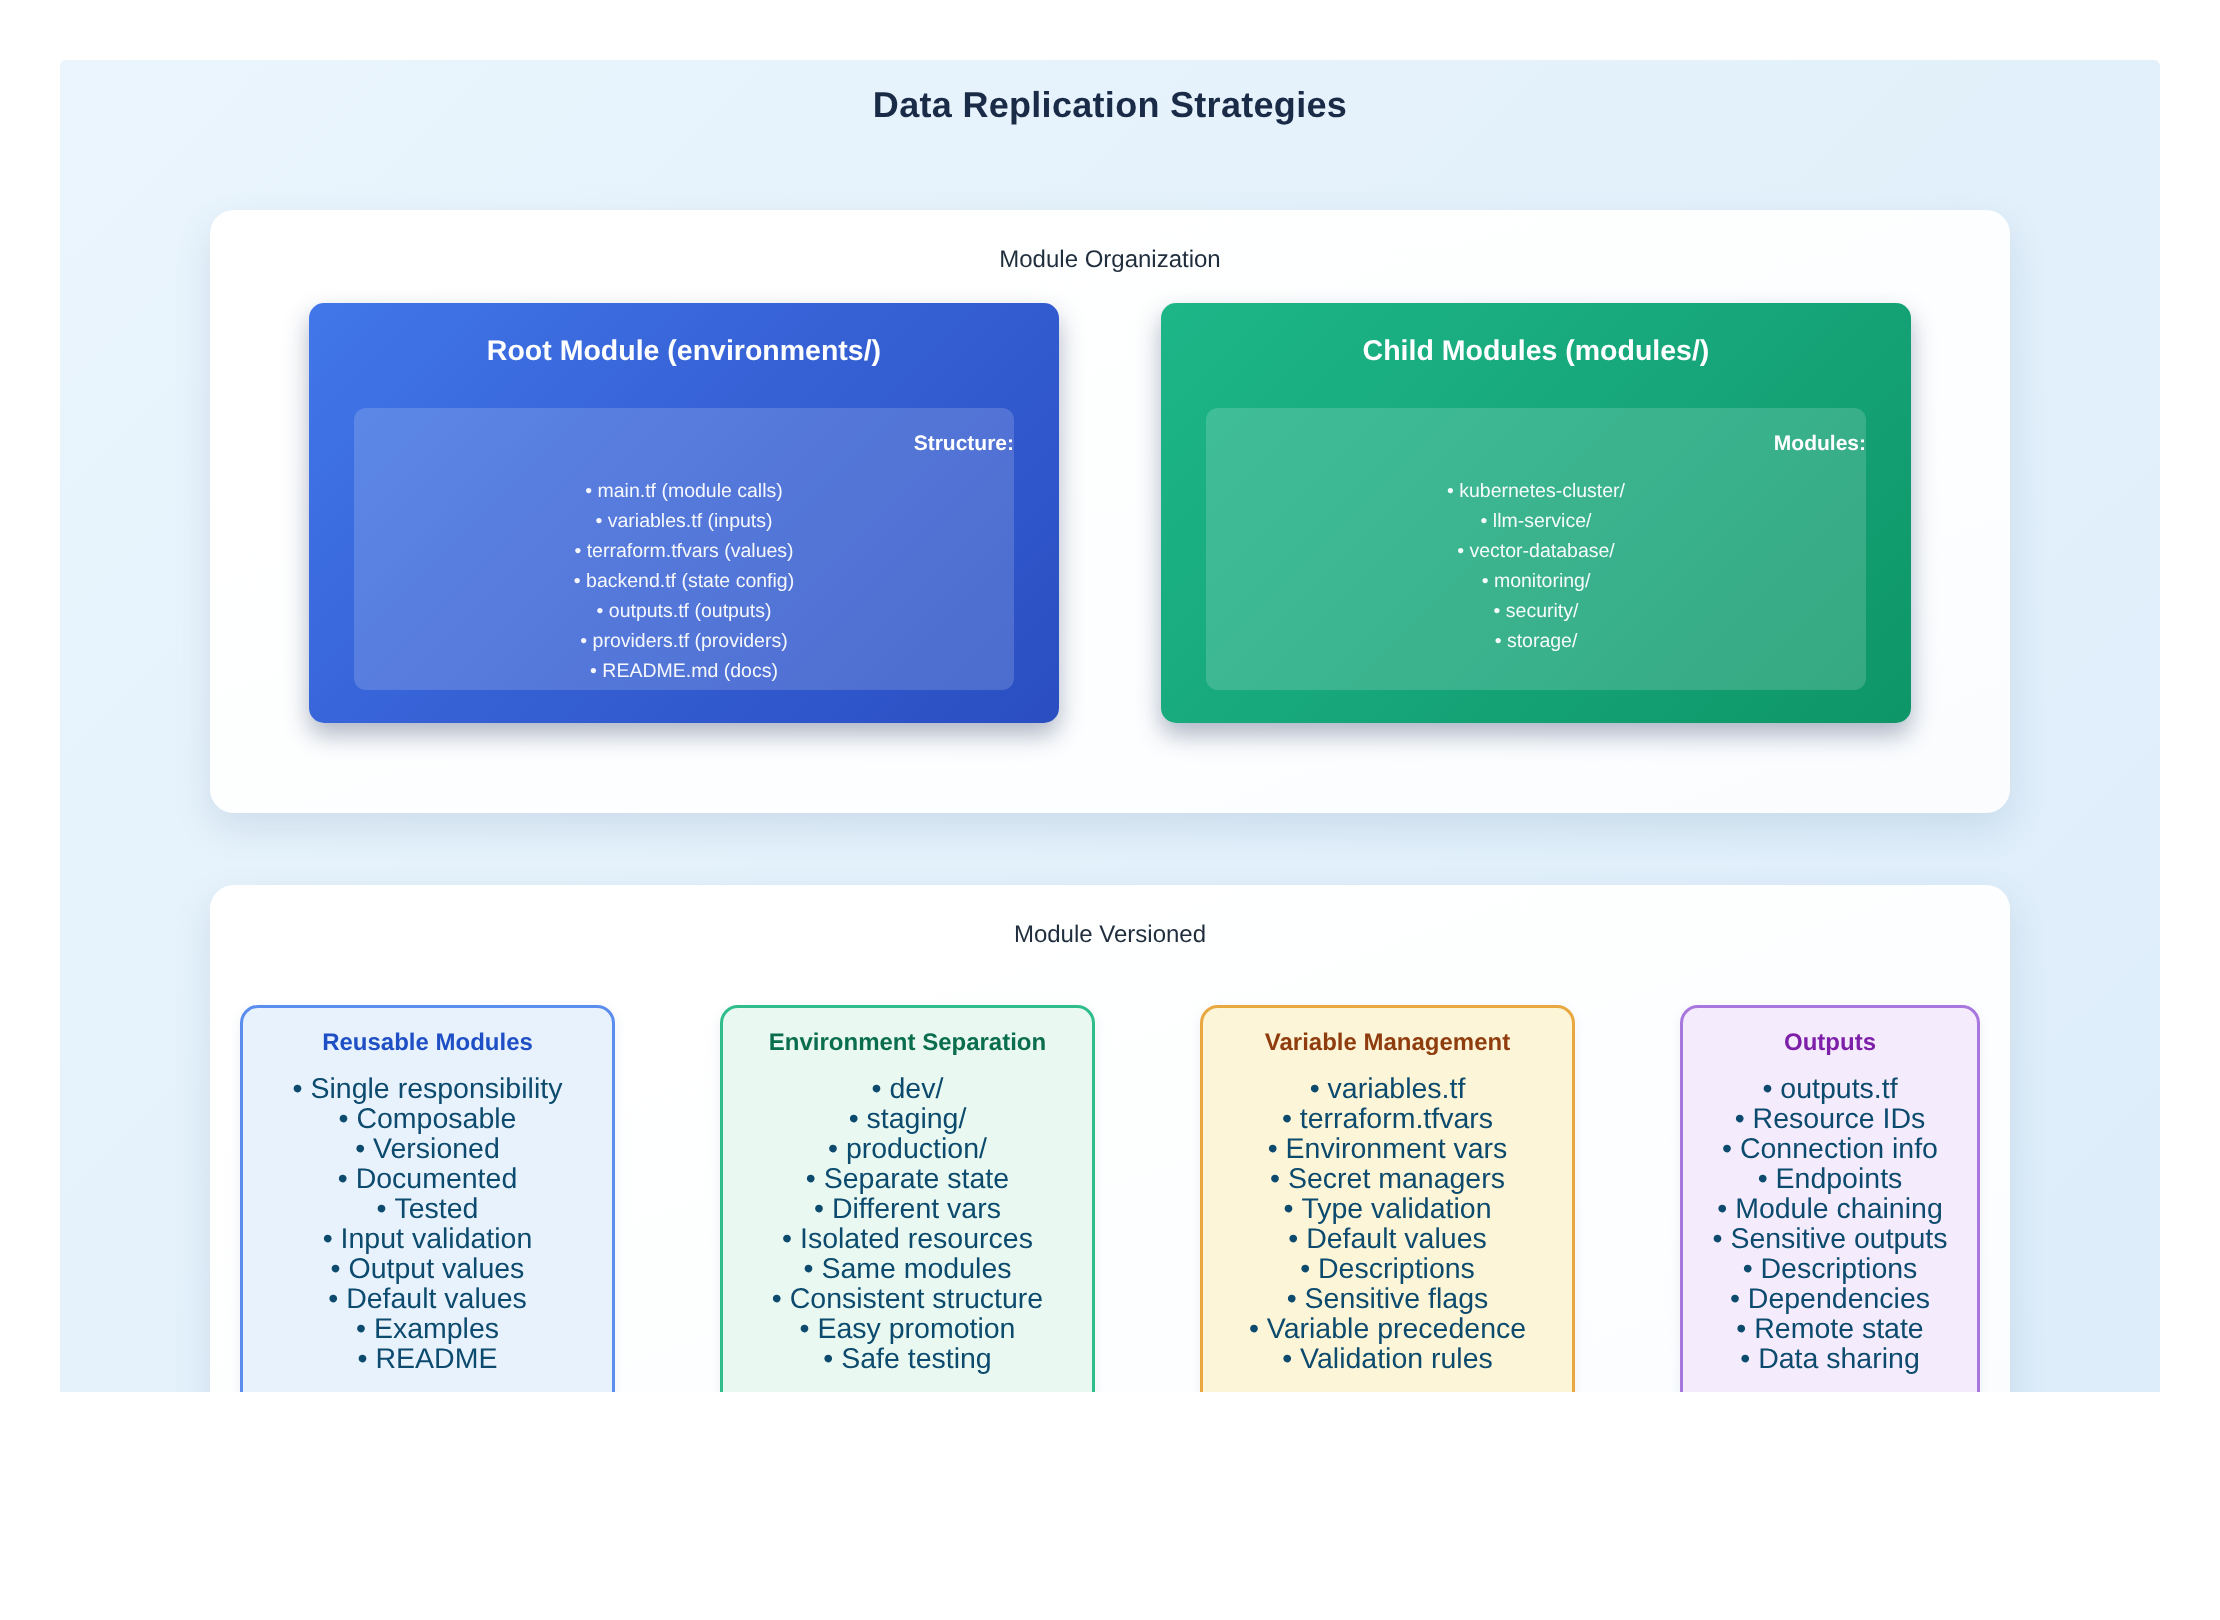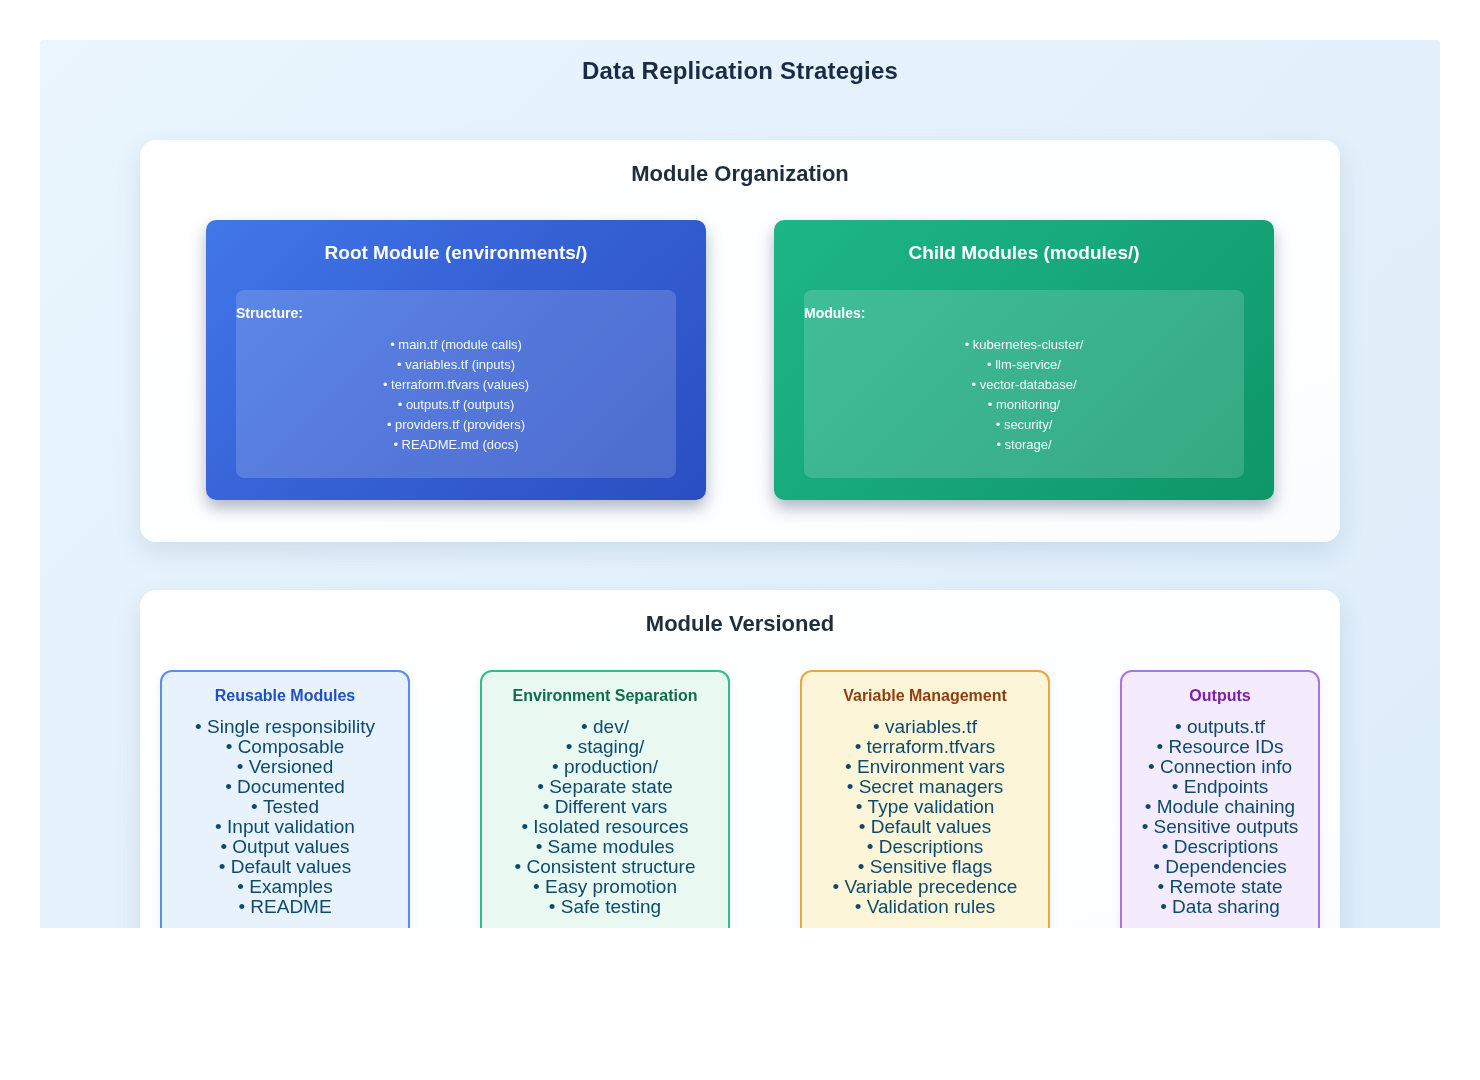--- a/index.html
+++ b/index.html
@@ -41,31 +41,31 @@
     border-radius: 16px;
     box-shadow: 0 10px 24px rgba(80, 110, 150, 0.16);
     box-sizing: border-box;
   }
   .panel-org { margin-top: 54px; }
   .panel-patterns { margin-top: 48px; }
   .panel-title {
     margin: 0;
     padding-top: 20px;
     text-align: center;
-    font-size: 22px;
+    font-size: 16px;
     line-height: 27px;
-    font-weight: bold;
+    font-weight: normal;
     color: #1f2d3d;
   }
   
   .org-row {
     display: flex;
     justify-content: center;
     gap: 68px;
-    margin-top: 33px;
+    margin-top: 15px;
   }
   .grad-card {
     width: 500px;
     height: 280px;
     border-radius: 10px;
     box-sizing: border-box;
     box-shadow: 0 8px 16px rgba(30, 50, 90, 0.35);
     color: #ffffff;
   }
   .grad-card.blue  { background: linear-gradient(135deg, #4177e9 0%, #3662d6 45%, #2a4ec2 100%); }
@@ -82,21 +82,21 @@
   .inner-box {
     margin: 26px 30px 0;
     height: 188px;
     border-radius: 8px;
     background: rgba(255, 255, 255, 0.16);
     box-sizing: border-box;
     padding-top: 13px;
   }
   .inner-heading {
     margin: 0;
-    text-align: left;
+    text-align: right;
     font-size: 14px;
     line-height: 20px;
     font-weight: bold;
     color: #ffffff;
   }
   .inner-list {
     list-style: none;
     margin: 12px 0 0;
     padding: 0;
     text-align: center;
@@ -162,20 +162,21 @@
       <div class="org-row">
 
         <div class="grad-card blue">
           <h3 class="grad-card-title">Root Module (environments/)</h3>
           <div class="inner-box">
             <p class="inner-heading">Structure:</p>
             <ul class="inner-list">
                 <li>main.tf (module calls)</li>
                 <li>variables.tf (inputs)</li>
                 <li>terraform.tfvars (values)</li>
+                <li>backend.tf (state config)</li>
                 <li>outputs.tf (outputs)</li>
                 <li>providers.tf (providers)</li>
                 <li>README.md (docs)</li>
               </ul>
           </div>
         </div>
 
         <div class="grad-card green">
           <h3 class="grad-card-title">Child Modules (modules/)</h3>
           <div class="inner-box">

